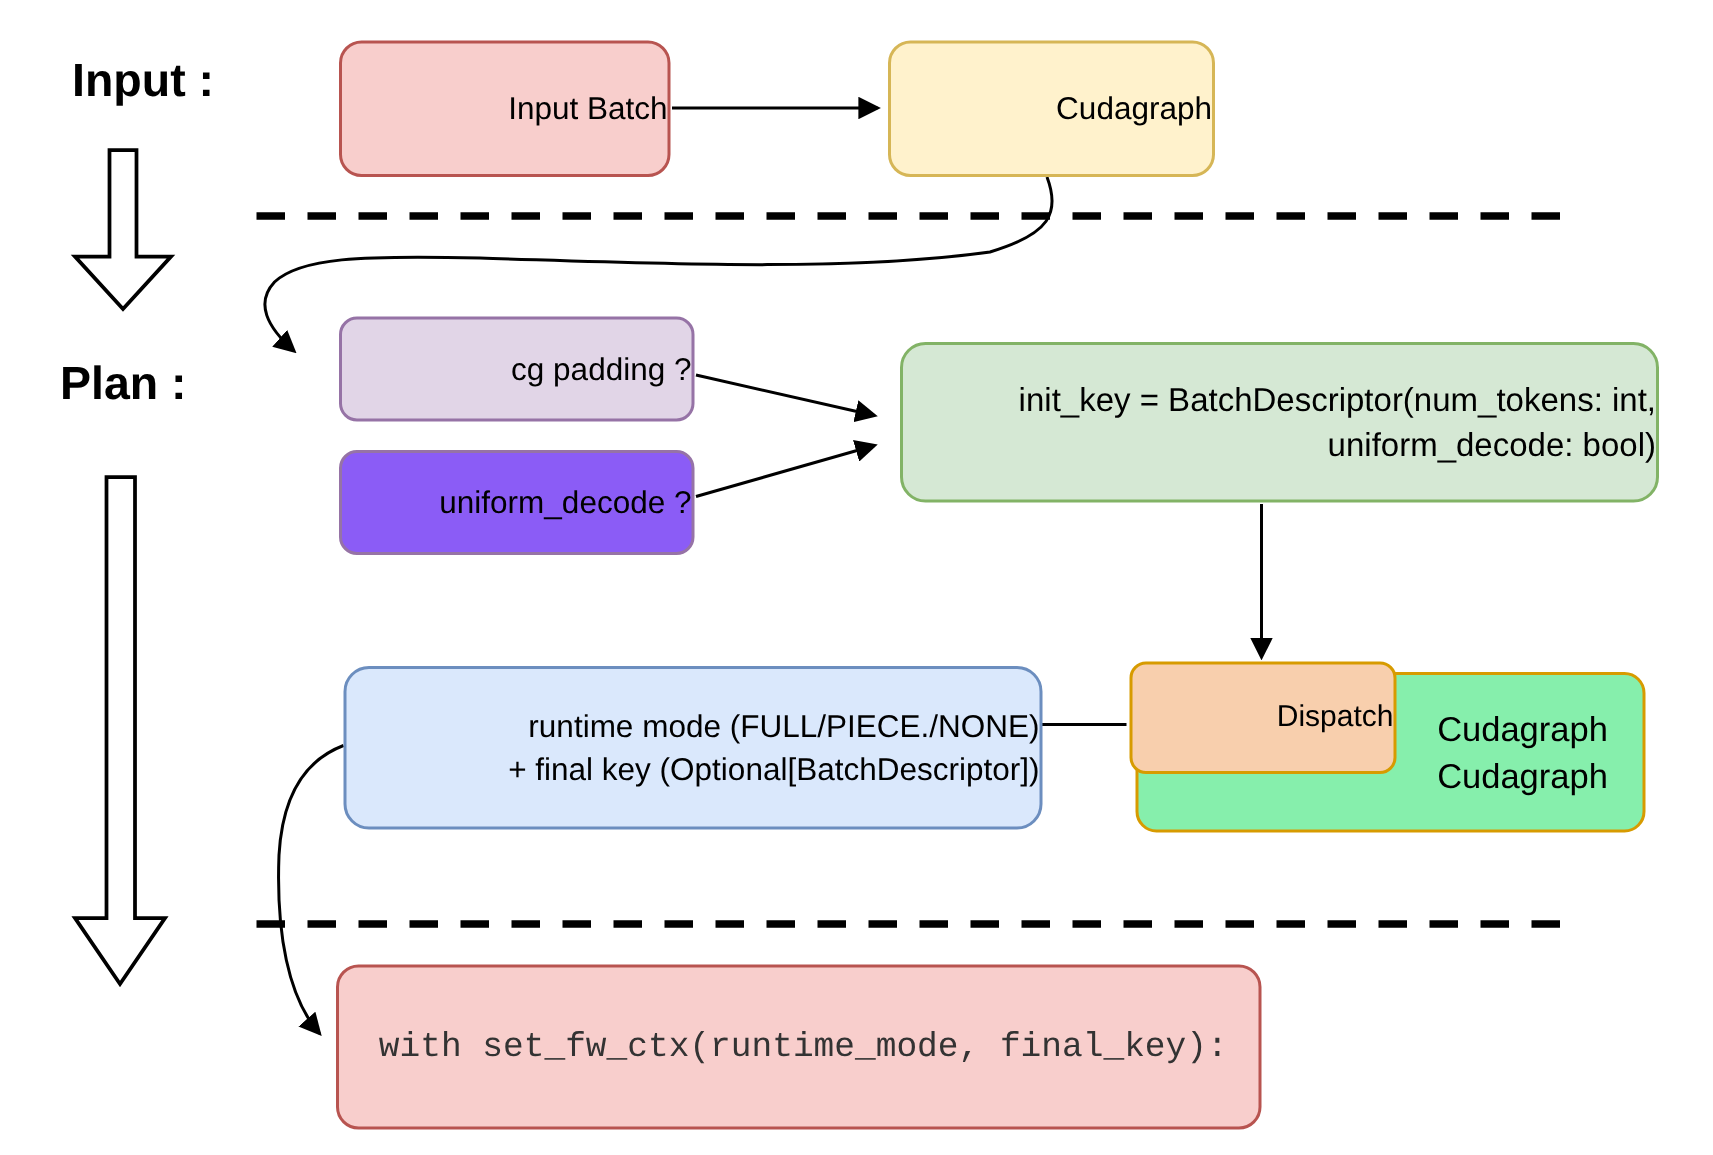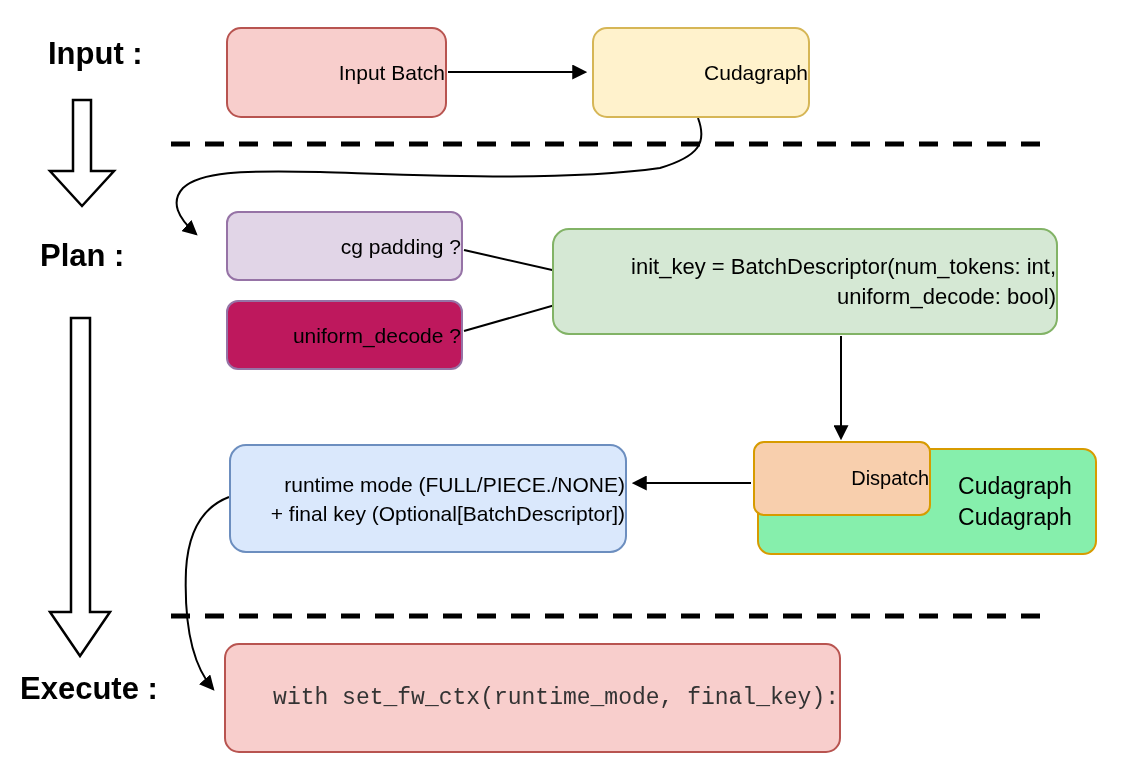--- a/index.html
+++ b/index.html
@@ -49,29 +49,29 @@
   .node-preprocess {
     left: 592px; top: 27px; width: 218px; height: 91px;
     background: #fff2cc; border: 2px solid #d6b656; border-radius: 15px;
   }
   .node-cg-padding {
     left: 226px; top: 211px; width: 237px; height: 70px;
     background: #e1d5e7; border: 2px solid #9673a6; border-radius: 12px;
   }
   .node-uniform-decode {
     left: 226px; top: 300px; width: 237px; height: 70px;
-    background: #be185d; border: 2px solid #9673a6; border-radius: 12px;
+    background: #8b5cf6; border: 2px solid #9673a6; border-radius: 12px;
   }
   .node-init-key {
-    left: 552px; top: 228px; width: 506px; height: 107px;
+    left: 600px; top: 228px; width: 506px; height: 107px;
     background: #d5e8d4; border: 2px solid #82b366; border-radius: 17px;
     font-size: 22px; line-height: 30px;
   }
   .node-runtime {
-    left: 229px; top: 444px; width: 398px; height: 109px;
+    left: 229px; top: 444px; width: 466px; height: 109px;
     background: #dae8fc; border: 2px solid #6c8ebf; border-radius: 17px;
     font-size: 21px; line-height: 29px;
   }
   .node-cudagraph {
     left: 757px; top: 448px; width: 340px; height: 107px;
     background: #86efac; border: 2px solid #d79b00; border-radius: 14px;
     z-index: 2;
   }
   .cudagraph-text {
     position: absolute;
@@ -81,21 +81,21 @@
   }
   .node-dispatch {
     left: 753px; top: 441px; width: 178px; height: 75px;
     background: #f8cfad; border: 2px solid #d79b00; border-radius: 11px;
     font-size: 20px;
     z-index: 3;
   }
   .node-execute-code {
     left: 224px; top: 643px; width: 617px; height: 110px;
     background: #f8cecc; border: 2px solid #b85450; border-radius: 15px;
-    align-items: flex-end;
+    align-items: center;
     padding-left: 6px;
     font-family: "Liberation Mono", monospace;
     font-size: 23px;
     line-height: 33px;
     color: #333333;
     text-align: left;
   }
   .code-line {
     white-space: pre;
   }
@@ -131,21 +131,20 @@
 
     <line x1="841" y1="336" x2="841" y2="438" stroke="#000000" stroke-width="2" marker-end="url(#arrow)"></line>
 
     <line x1="751" y1="483" x2="634" y2="483" stroke="#000000" stroke-width="2" marker-end="url(#arrow)"></line>
 
     <path d="M 229 497 C 200 508 188 535 186 570 C 184 622 192 665 213 689" fill="none" stroke="#000000" stroke-width="2" marker-end="url(#arrow)"></path>
   </svg>
 
   <div class="stage-label" style="left:30px; top:36px;margin-left:18px;">Input :</div>
   <div class="stage-label" style="left:40px; top:238px;">Plan :</div>
-  <div class="stage-label" style="left:20px; top:671px;">Execute :</div>
 
   <div class="node node-input-batch">
     <span class="line">Input Batch</span>
   </div>
 
   <div class="node node-preprocess">
     <span class="line">Cudagraph</span>
   </div>
 
   <div class="node node-cg-padding">

